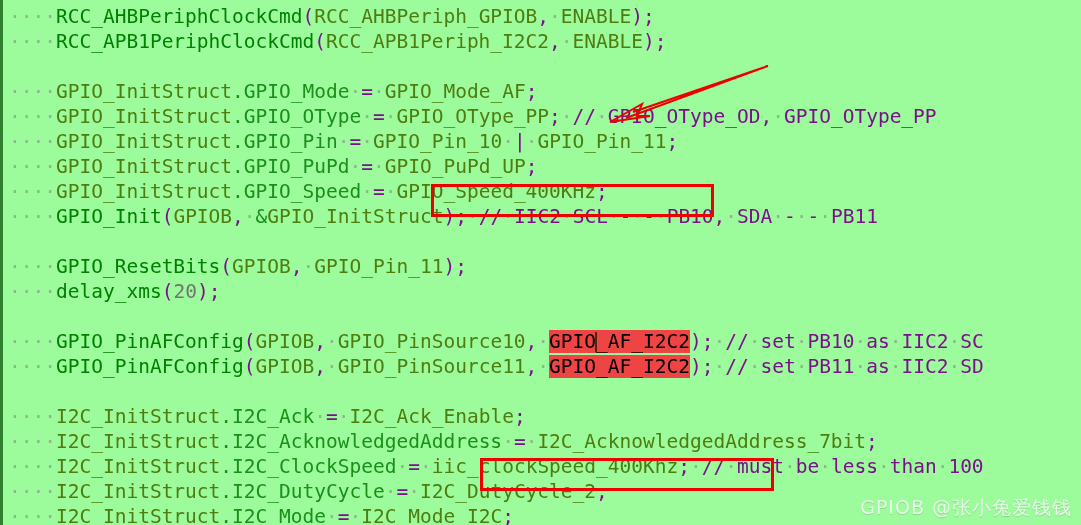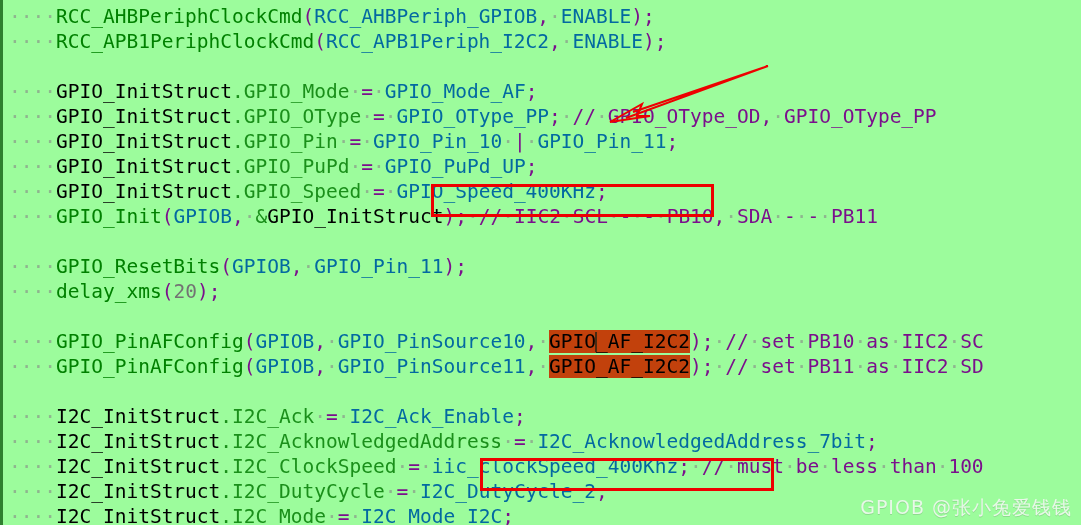--- a/index.html
+++ b/index.html
@@ -33,28 +33,28 @@
     white-space: pre;
     font-size: 19.5px;
     font-family: "DejaVu Sans Mono", "Liberation Mono", monospace;
     letter-spacing: 0px;
     padding-left: 6px;
     position: relative;
   }
   
   .ws   { color: #8fb48f; }
   .fn   { color: #008000; font-weight: normal; }
-  .var  { color: #000000; }
+  .var  { color: #4d7c0f; }
   .mem  { color: #1a8f1a; }
-  .val  { color: #0369a1; }
+  .val  { color: #4d7c0f; }
   .punc { color: #7b0f8c; }
   .op   { color: #7b0f8c; }
   .cmt  { color: #7b0f8c; }
   .num  { color: #737373; }
-  .sel  { background: #c2410c; color: #000000; text-align: right; }
+  .sel  { background: #ef4444; color: #000000; text-align: right; }
 
   
   .caret {
     display: inline-block;
     width: 0;
     border-left: 2px solid #4a2b12;
     height: 20px;
     vertical-align: -4px;
     margin: 0 -1px;
   }

